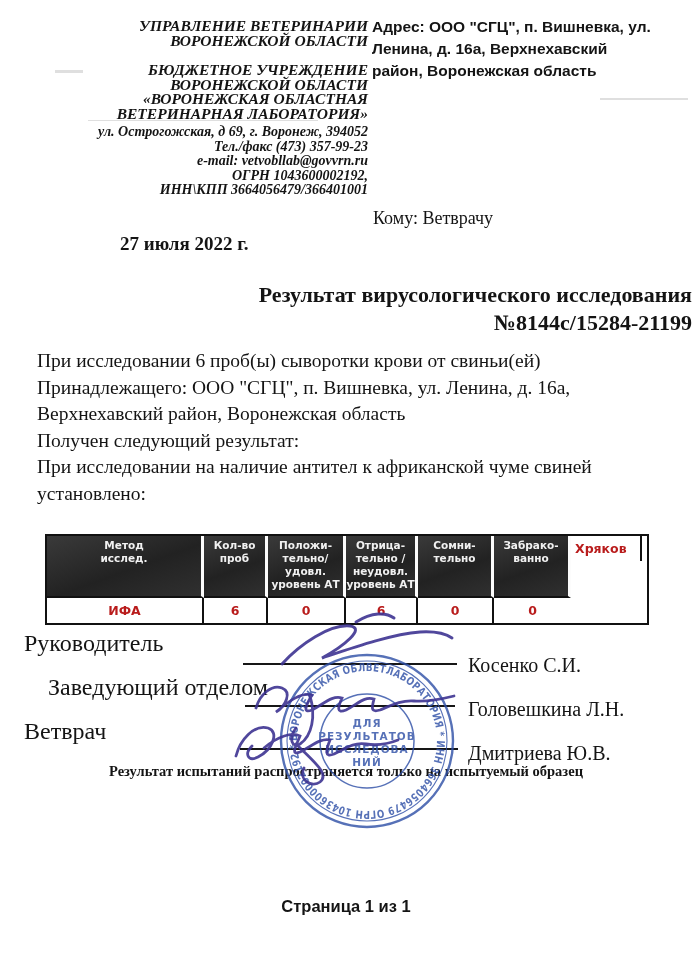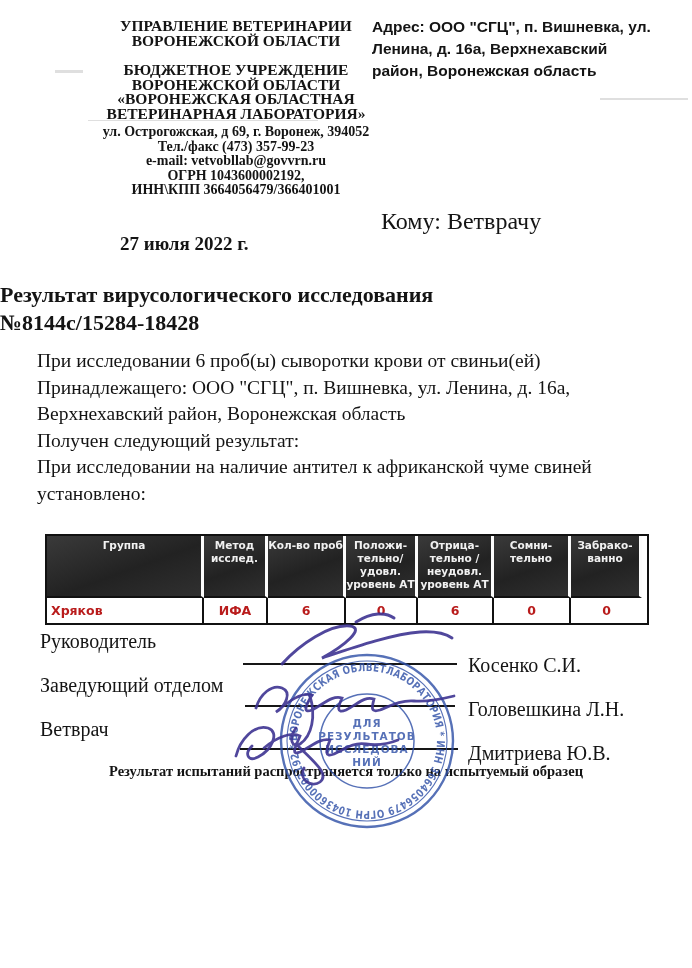--- a/index.html
+++ b/index.html
@@ -4,49 +4,49 @@
 <style>
   html,body{margin:0;padding:0;background:#e8e8e8;}
   .page{
     position:relative;width:692px;height:968px;background:#ffffff;
     font-family:"Liberation Serif", serif;color:#141414;overflow:hidden;
     border-right:1px solid #c9c9c9;border-bottom:1px solid #c9c9c9;
     margin:0 auto;
   }
   .abs{position:absolute;}
   
-  .lh-left{left:76px;top:18px;width:320px;text-align:center;font-weight:bold;}
+  .lh-left{left:48px;top:18px;width:320px;text-align:right;font-weight:bold;font-style:italic;}
   .lh-authority{font-size:15.5px;line-height:15px;white-space:pre-line;}
   .lh-org{margin-top:15px;font-size:15.5px;line-height:14.5px;white-space:pre-line;}
   .lh-contacts{margin-top:4px;font-size:14px;line-height:14.5px;white-space:pre-line;}
   
   .lh-right{left:372px;top:16px;width:300px;font-family:"Liberation Sans","DejaVu Sans",sans-serif;
     font-weight:bold;font-size:15.5px;line-height:22px;white-space:pre-line;}
-  .recipient{left:373px;top:208px;font-size:24px;margin-left:8px;}
+  .recipient{left:373px;top:208px;font-size:18px;}
   .doc-date{left:120px;top:233px;font-size:19px;font-weight:bold;}
   
-  .title{left:0;top:281px;width:692px;text-align:left;font-weight:bold;font-size:22px;line-height:28px;}
+  .title{left:0;top:281px;width:692px;text-align:right;font-weight:bold;font-size:22px;line-height:28px;}
   
   .body-text{left:37px;top:348px;width:625px;font-size:19.5px;line-height:26.5px;}
   .body-text p{margin:0;white-space:pre-line;}
   
   .rtable{left:45px;top:534px;width:600px;border:2.5px solid #111;
     display:grid;grid-template-columns:157px 64px 78px 72px 76px 77px 71px;
     font-family:"DejaVu Sans","Liberation Sans",sans-serif;background:#fff;}
   .th{height:62px;background:linear-gradient(160deg,#3a3a3a 0%,#222 55%,#303030 100%);
     color:#f1f1f1;font-weight:bold;font-size:10.5px;line-height:13px;text-align:center;
     padding-top:3px;border-right:3px solid #fcfcfc;border-bottom:2px solid #111;
     white-space:pre-line;box-sizing:border-box;}
   .th:last-child{border-right:none;}
   .td{height:25px;font-weight:bold;font-size:12.5px;line-height:25px;text-align:center;
     border-right:2px solid #111;box-sizing:border-box;color:#b91c1c;}
   .td:last-child{border-right:none;}
   .td.left{text-align:left;padding-left:4px;}
   
-  .sig-role{left:40px;font-size:20px;}
+  .sig-role{left:24px;font-size:24px;}
   .sig-name{left:468px;font-size:20px;margin-top:24px;}
   .sig-line{height:2px;background:#161616;}
   
   .note{left:0;top:763px;width:692px;text-align:center;font-weight:bold;font-size:14.5px;}
   .pageno{left:0;top:897px;width:692px;text-align:center;font-weight:bold;font-size:16.5px;
     font-family:"Liberation Sans","DejaVu Sans",sans-serif;}
   
   .overlay{left:0;top:0;pointer-events:none;}
   
   .artifact{background:#b9b9b9;opacity:.45;}
@@ -71,34 +71,33 @@
   </div>
 
   <div class="abs lh-right">Адрес: ООО "СГЦ", п. Вишневка, ул.
 Ленина, д. 16а, Верхнехавский
 район, Воронежская область</div>
   <div class="abs recipient">Кому: Ветврачу</div>
   <div class="abs doc-date">27 июля 2022 г.</div>
 
   <div class="abs title">
     <div>Результат вирусологического исследования</div>
-    <div>№8144с/15284-18428</div>
+    <div>№8144с/15284-21199</div>
   </div>
 
   <div class="abs body-text">
     <p>При исследовании 6 проб(ы) сыворотки крови от свиньи(ей)</p>
     <p>Принадлежащего: ООО "СГЦ", п. Вишневка, ул. Ленина, д. 16а,
 Верхнехавский район, Воронежская область</p>
     <p>Получен следующий результат:</p>
     <p>При исследовании на наличие антител к африканской чуме свиней
 установлено:</p>
   </div>
 
   <div class="abs rtable">
-    <div class="th">Группа</div>
     <div class="th">Метод
 исслед.</div>
     <div class="th">Кол-во проб</div>
     <div class="th">Положи-
 тельно/
 удовл.
 уровень АТ</div>
     <div class="th">Отрица-
 тельно /
 неудовл.
@@ -114,29 +113,30 @@
     <div class="td">0</div>
     <div class="td">6</div>
     <div class="td">0</div>
     <div class="td">0</div>
   </div>
 
   <div class="abs sig-role" style="top:630px;">Руководитель</div>
   <div class="abs sig-name" style="top:630px;">Косенко С.И.</div>
   <div class="abs sig-line" style="left:243px;top:663px;width:214px;"></div>
 
-  <div class="abs sig-role" style="top:674px;">Заведующий отделом</div>
+  <div class="abs sig-role" style="top:674px;margin-left:24px;">Заведующий отделом</div>
   <div class="abs sig-name" style="top:674px;">Головешкина Л.Н.</div>
   <div class="abs sig-line" style="left:245px;top:705px;width:210px;"></div>
 
   <div class="abs sig-role" style="top:718px;">Ветврач</div>
   <div class="abs sig-name" style="top:718px;">Дмитриева Ю.В.</div>
   <div class="abs sig-line" style="left:240px;top:748px;width:218px;"></div>
 
   <div class="abs note">Результат испытаний распространяется только на испытуемый образец</div>
+  <div class="abs pageno">Страница 1 из 1</div>
 
   <div class="abs artifact" style="left:55px;top:70px;width:28px;height:3px;"></div>
   <div class="abs artifact" style="left:600px;top:98px;width:88px;height:2px;"></div>
   <div class="abs artifact" style="left:88px;top:120px;width:230px;height:1px;"></div>
 
   <svg class="abs overlay" width="692" height="968" viewBox="0 0 692 968">
 
     <g opacity="0.82">
       <circle cx="367" cy="741" r="86" fill="none" stroke-width="2.4" stroke="#3252a8"></circle>
       <circle cx="367" cy="741" r="80" fill="none" stroke-width="1.1" stroke="#3252a8"></circle>

